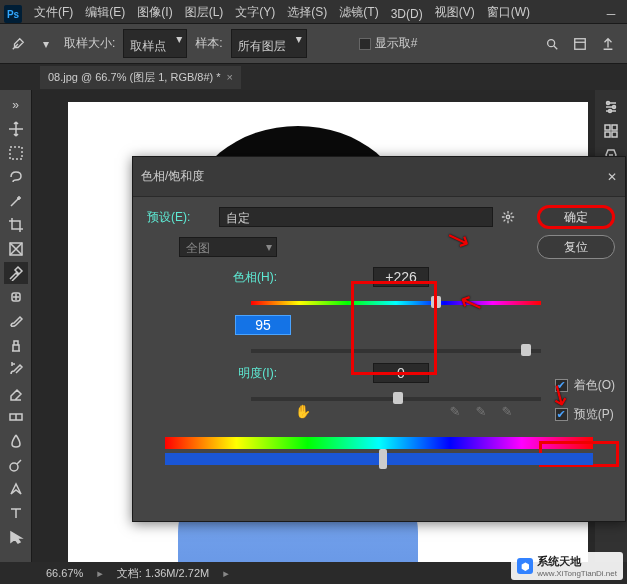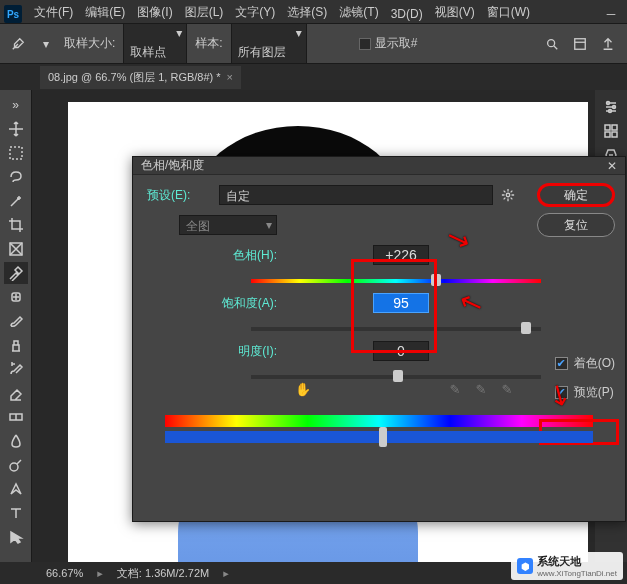--- a/index.html
+++ b/index.html
@@ -8,21 +8,21 @@
 
 .menubar { height: 24px; background: #323232; display: flex; align-items: flex-end; padding: 0 4px; border-bottom: 1px solid #1a1a1a; }
 .ps-logo { width: 18px; height: 18px; background: #001e36; color: #31a8ff; display: flex; align-items: center; justify-content: center; font-size: 10px; font-weight: bold; margin-right: 6px; border-radius: 2px; }
 .menu-item { padding: 2px 6px; cursor: pointer; font-size: 12px; }
 .win-ctrl { margin-left: auto; display: flex; }
 .win-btn { width: 24px; height: 18px; display: flex; align-items: center; justify-content: center; }
 
 
 .optbar { height: 40px; background: #454545; display: flex; align-items: center; padding: 0 8px; gap: 8px; border-bottom: 1px solid #1a1a1a; }
 .tool-ico { width: 20px; height: 20px; display: flex; align-items: center; justify-content: center; }
-.dropdown { background: #2a2a2a; border: 1px solid #1a1a1a; padding: 20px 20px 2px 6px; position: relative; font-size: 12px; }
+.dropdown { background: #2a2a2a; border: 1px solid #1a1a1a; padding: 8px 20px 2px 6px; position: relative; font-size: 12px; }
 .dropdown::after { content: "▾"; position: absolute; right: 4px; top: 2px; color: #ccc; }
 .chk-label { display: flex; align-items: center; gap: 4px; padding-left: 44px; }
 .chk { width: 12px; height: 12px; border: 1px solid #666; background: #2a2a2a; }
 .right-icons { margin-left: auto; display: flex; gap: 6px; }
 .ricon { width: 22px; height: 22px; background: #454545; display: flex; align-items: center; justify-content: center; border: 1px solid transparent; }
 
 
 .doctabs { height: 26px; background: #2a2a2a; display: flex; align-items: center; padding-left: 40px; }
 .doctab { background: #383838; padding: 4px 8px; display: flex; align-items: center; gap: 6px; font-size: 11px; }
 .doctab .x { color: #999; }
@@ -41,21 +41,21 @@
 .rtoolbar { width: 32px; background: #323232; display: flex; flex-direction: column; align-items: center; gap: 2px; padding-top: 6px; }
 .rtool { width: 24px; height: 22px; display: flex; align-items: center; justify-content: center; }
 
 
 .status { height: 22px; background: #2a2a2a; display: flex; align-items: center; padding: 0 6px; gap: 14px; font-size: 11px; }
 .status .zoom { margin-left: 40px; }
 .status .right-arrow { color: #888; }
 
 
 .dialog { position: absolute; left: 132px; top: 156px; width: 494px; height: 366px; background: #454545; border: 1px solid #1a1a1a; box-shadow: 0 2px 12px rgba(0,0,0,.5); }
-.dlg-title { height: 18px; display: flex; align-items: center; padding: 0 8px; border-bottom: 1px solid #2a2a2a; background: #3a3a3a; }
+.dlg-title { height: 40px; display: flex; align-items: center; padding: 0 8px; border-bottom: 1px solid #2a2a2a; background: #3a3a3a; }
 .dlg-title .close { margin-left: auto; color: #ccc; }
 .dlg-body { padding: 10px 14px; position: relative; }
 .row { display: flex; align-items: center; margin-bottom: 10px; gap: 8px; position: relative; }
 .lbl { width: 64px; color: #5eead4; }
 .lbl.right { width: 130px; text-align: right; }
 .preset-dd { flex: 1; background: #2a2a2a; border: 1px solid #1a1a1a; padding: 2px 6px; height: 20px; }
 .gear { width: 14px; height: 14px; display:flex; align-items:center; justify-content:center; }
 .btns { position: absolute; right: 10px; top: 8px; display: flex; flex-direction: column; gap: 6px; }
 .ps-btn { width: 78px; height: 24px; background: #3a3a3a; border: 1px solid #888; border-radius: 12px; display: flex; align-items: center; justify-content: center; color: #ddd; }
 .ps-btn.primary { border: 3px solid #e00; }
@@ -329,21 +329,20 @@
       <span class="lbl right">色相(H):</span>
       <span style="width:80px"></span>
       <input class="val-input" value="+226" style="">
     </div>
     <div class="slider hue">
         <div class="track"></div>
         <div class="thumb" style="left:62%"></div>
       </div>
 
     <div class="row">
-      <span class="lbl right">饱和度(A):</span>
       <span style="width:80px"></span>
       <input class="val-input sel" value="95" style="">
     </div>
     <div class="slider">
         <div class="track"></div>
         <div class="thumb" style="left:93%"></div>
       </div>
 
     <div class="row">
       <span class="lbl right">明度(I):</span>

